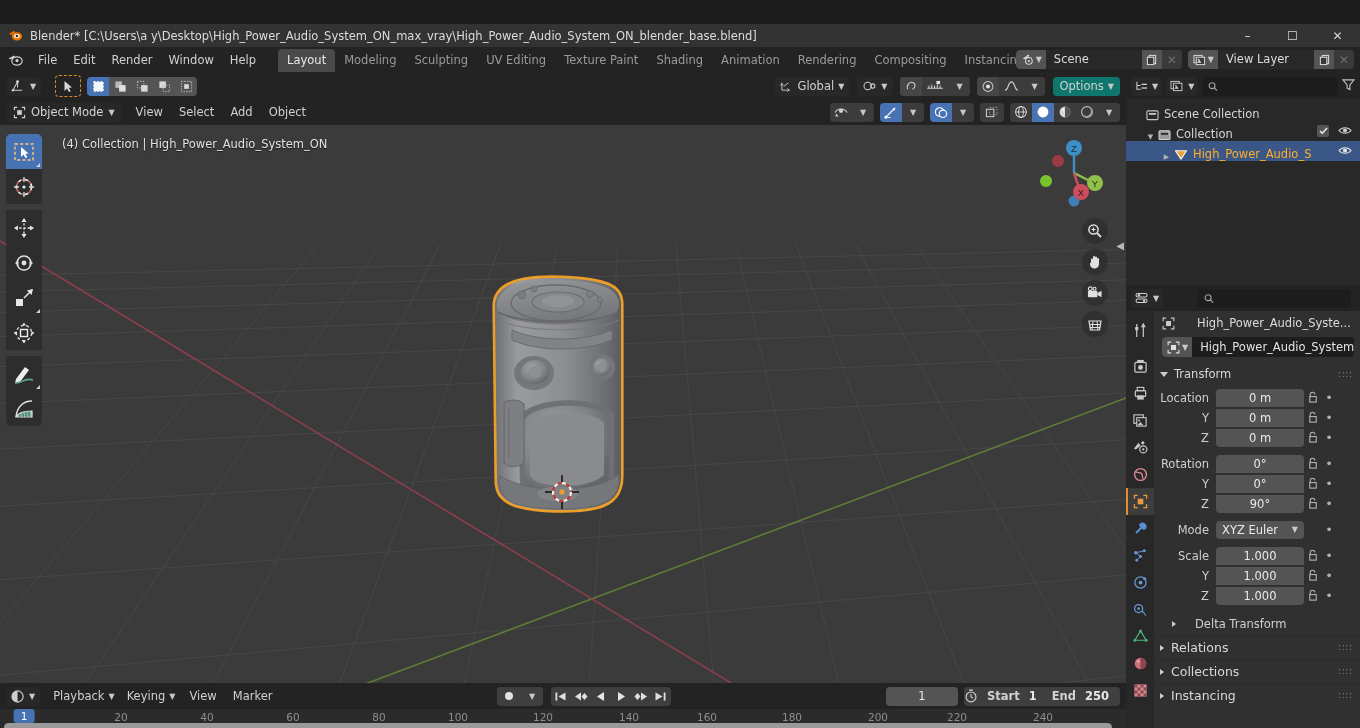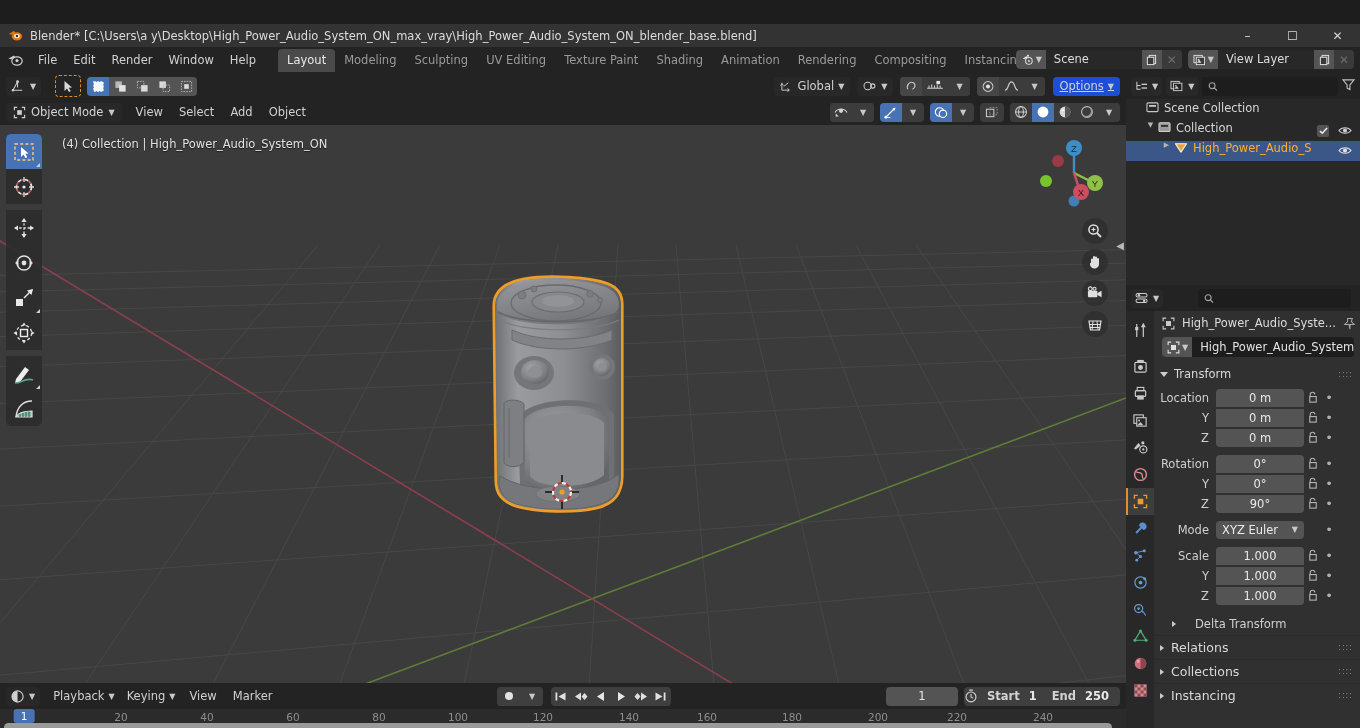--- a/index.html
+++ b/index.html
@@ -163,21 +163,21 @@
     background: #232323; display: flex; align-items: center; padding: 0 5px; gap: 4px;
   }
   .search-box {
     flex: 1; height: 19px; background: #1d1d1d; border-radius: 4px;
     display: flex; align-items: center; padding: 0 6px; gap: 4px;
   }
   .outliner {
     position: absolute; top: 75px; left: 1126px; width: 234px; height: 186px;
     background: #282828; padding-top: 2px;
   }
-  .ol-row { display: flex; align-items: flex-start; height: 20px; padding-left: 6px; font-size: 11.5px; color: #d6d6d6; position: relative; }
+  .ol-row { display: flex; align-items: flex-end; height: 20px; padding-left: 6px; font-size: 11.5px; color: #d6d6d6; position: relative; }
   .ol-row.selected { background: #3b5787; }
   .ol-row.selected .ol-label { color: #ffaf29; }
   .ol-disc { width: 13px; display: flex; align-items: center; justify-content: center; color: #b4b4b4; font-size: 7px; }
   .ol-eye { position: absolute; right: 8px; top: 3px; }
   .ol-check { position: absolute; right: 31px; top: 4px; width: 12px; height: 12px; background: #545454; border-radius: 2px; display:flex; align-items:center; justify-content:center; }
 
   
   .props-header {
     position: absolute; top: 261px; left: 1126px; width: 234px; height: 26px;
     background: #232323; display: flex; align-items: center; padding: 0 5px; gap: 5px;
@@ -187,21 +187,21 @@
     background: #282828; display: flex; flex-direction: column; align-items: center; padding-top: 6px;
   }
   .ptab { width: 28px; height: 27px; display: flex; align-items: center; justify-content: center; position: relative; }
   .ptab.active { background: #3d3d3d; }
   .ptab.active::before { content:''; position:absolute; left:0; top:0; bottom:0; width:2px; background:#e38e2c; }
   .ptab-gap { height: 9px; }
   .props-body {
     position: absolute; top: 287px; left: 1154px; width: 206px; height: 422px;
     background: #303030; overflow: hidden;
   }
-  .pb-id-row { display:flex; align-items:center; height: 24px; padding: 0 8px; gap:7px; }
+  .pb-id-row { display:flex; align-items:center; height: 24px; padding: 0 8px; gap:22px; }
   .pb-id-row .nm { font-size: 11.5px; color:#dcdcdc; }
   .pb-name-field {
     display:flex; align-items:center; height: 20px; margin: 2px 6px 0 8px; background:#1d1d1d;
     border-radius:4px; overflow:hidden;
   }
   .pb-name-field .ico { display:flex; align-items:center; gap:2px; background:#545454; height:20px; padding: 0 4px 0 5px; }
   .pb-name-field .txt { padding-left: 8px; font-size: 11.5px; color:#e2e2e2; }
 
   .panel-head { display:flex; align-items:center; gap:6px; height: 22px; padding-left: 6px; font-size: 11.5px; color:#d8d8d8; }
   .tri { width:0;height:0; border-left:4.5px solid #cdcdcd; border-top:3.5px solid transparent; border-bottom:3.5px solid transparent; }
@@ -419,21 +419,21 @@
       <div class="seg" style="width:24px;background:#3c3c3c;">
         <svg width="15" height="12" viewBox="0 0 16 13">
             <path d="M1 11 C5 11 4 2 8 2 C12 2 11 11 15 11" fill="none" stroke="#d0d0d0" stroke-width="1.2"></path>
           </svg>
       </div>
       <div class="seg" style="background:#3c3c3c;">
           <span class="caret">▼</span>
         </div>
     </div>
     <div style="width:8px"></div>
-    <div class="hbtn" style="background:#1d4ed8;text-decoration:underline;">
+    <div class="hbtn" style="background:#0f766e;">
       <span>Options</span>
       <span class="caret">▼</span>
     </div>
   </div>
 
   <div class="vp-header2">
     <div class="mode-btn">
       <svg width="13" height="13" viewBox="0 0 14 14">
           <path d="M1.5 4.5 L1.5 1.5 L4.5 1.5 M9.5 1.5 L12.5 1.5 L12.5 4.5 M12.5 9.5 L12.5 12.5 L9.5 12.5 M4.5 12.5 L1.5 12.5 L1.5 9.5" fill="none" stroke="#d0d0d0" stroke-width="1.2"></path>
           <rect x="4.5" y="4.5" width="5" height="5" fill="#d0d0d0"></rect>

